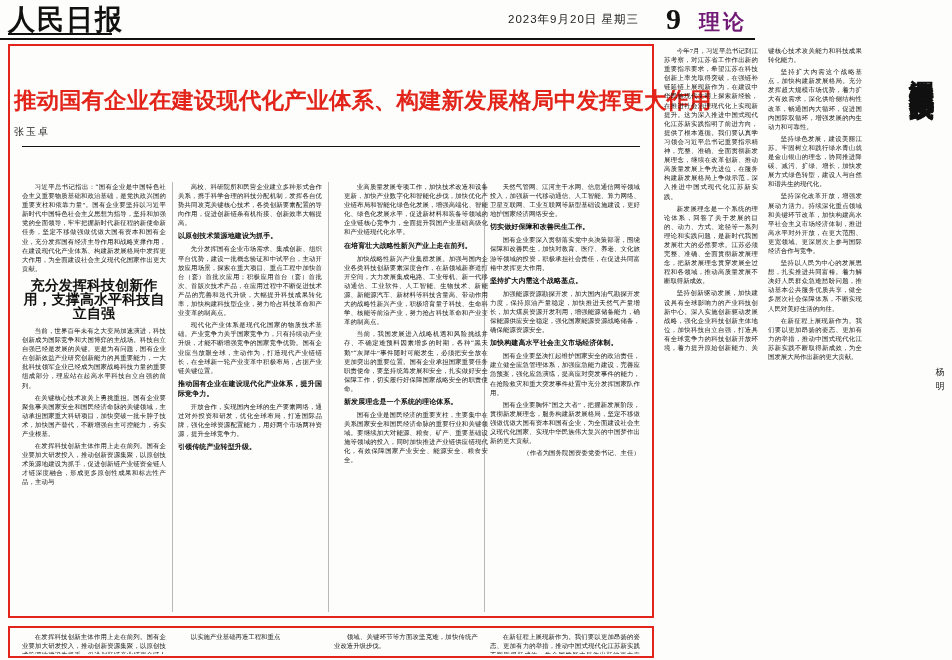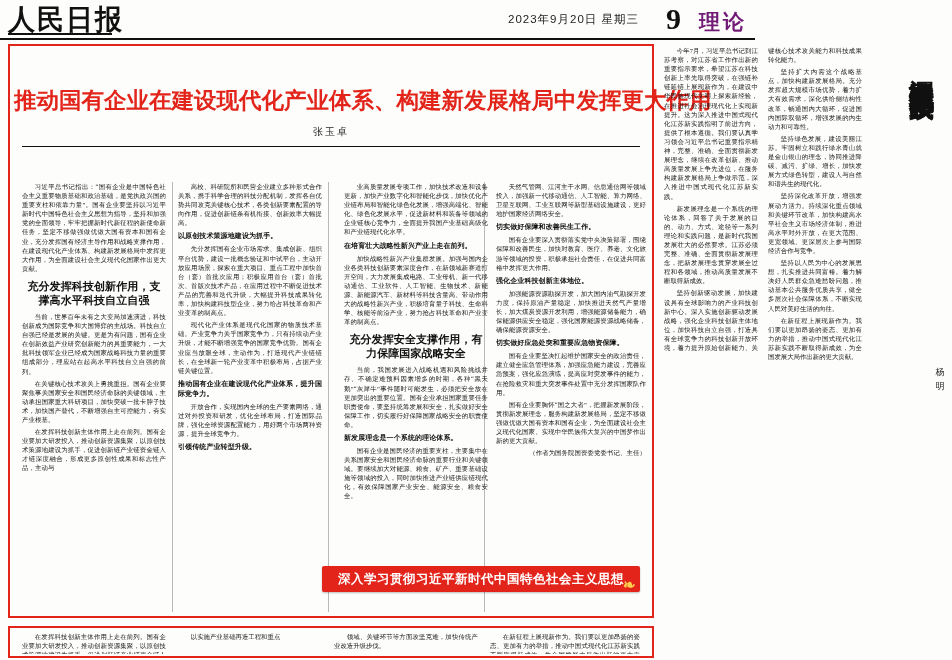--- a/index.html
+++ b/index.html
@@ -55,53 +55,53 @@
   .headline{
     position:absolute;left:14px;top:86px;width:634px;
     text-align:center;
     font-size:22.5px;font-weight:bold;color:#e2241a;
     letter-spacing:0px;
     line-height:30px;
     white-space:nowrap;
   }
   .byline{
     position:absolute;left:14px;top:125px;width:634px;
-    text-align:center;font-size:10px;color:#222;letter-spacing:2px;font-family:Liberation Mono, monospace;
+    text-align:left;font-size:10px;color:#222;letter-spacing:2px;font-family:Liberation Mono, monospace;
   }
   .hdr-rule{
     position:absolute;left:22px;top:146px;width:618px;height:1px;background:#111;
   }
 
   
   .col{
     position:absolute;
     font-size:6.4px;
     line-height:9.1px;
     text-align:justify;
     color:#161616;
     letter-spacing:0.1px;
     overflow:hidden;
   }
   .col p{margin:0 0 3px 0;text-indent:2em;}
   .sub-h{
     display:block;font-weight:bold;text-align:center;
-    font-size:11px;line-height:14px;margin:6px 0 5px 0;text-indent:0;
+    font-size:14px;line-height:14px;margin:6px 0 5px 0;text-indent:0;
     color:#111;
   }
   .sub-h2{
     display:block;font-weight:bold;
     font-size:7px;line-height:10px;margin:4px 0 3px 0;text-indent:0;color:#111;
   }
   .col-sep{position:absolute;width:1px;background:#b9b9b9;}
 
   
   #c1{left:22px;  top:182px; width:144px; height:430px;}
   #c2{left:178px; top:182px; width:144px; height:430px;}
   #c3{left:334px; top:182px; width:144px; height:404px;margin-left:10px;}
-  #c4{left:490px; top:182px; width:150px; height:380px;margin-left:6px;}
+  #c4{left:490px; top:182px; width:150px; height:380px;}
 
   
   .side-article{
     position:absolute;left:664px;top:46px;width:198px;height:600px;
     font-size:6.4px;line-height:9.1px;text-align:justify;color:#161616;
     column-count:2;column-gap:10px;
     overflow:hidden;
   }
   .side-article p{margin:0 0 3px 0;text-indent:2em;}
   .side-title{
@@ -188,42 +188,37 @@
     <p>现代化产业体系是现代化国家的物质技术基础。产业竞争力关乎国家竞争力，只有持续动产业升级，才能不断增强竞争的国家竞争优势。国有企业应当放眼全球，主动作为，打造现代产业链链长，在全球新一轮产业变革中积极布局，占据产业链关键位置。</p>
     <span class="sub-h2">推动国有企业在建设现代化产业体系，提升国际竞争力。</span>
     <p>开放合作，实现国内全球的生产要素网络，通过对外投资和研发，优化全球布局，打造国际品牌，强化全球资源配置能力，用好两个市场两种资源，提升全球竞争力。</p>
     <span class="sub-h2">引领传统产业转型升级。</span>
   </div>
 
   <div class="col" id="c3">
     <p>业高质量发展专项工作，加快技术改造和设备更新，加快产业数字化和智能化步伐，加快优化产业链布局和智能化绿色化发展，增强高端化、智能化、绿色化发展水平，促进新材料和装备等领域的企业链核心竞争力，全面提升我国产业基础高级化和产业链现代化水平。</p>
     <span class="sub-h2">在培育壮大战略性新兴产业上走在前列。</span>
     <p>加快战略性新兴产业集群发展。加强与国内企业各类科技创新要素深度合作，在新领域新赛道打开空间，大力发展集成电路、工业母机、新一代移动通信、工业软件、人工智能、生物技术、新能源、新能源汽车、新材料等科技含量高、带动作用大的战略性新兴产业，积极培育量子科技、生命科学、核能等前沿产业，努力抢占科技革命和产业变革的制高点。</p>
-    <span class="sub-h">充分发挥安全支撑作用，有力保障国家战略安全</span>
     <p>当前，我国发展进入战略机遇和风险挑战并存、不确定难预料因素增多的时期，各种“黑天鹅”“灰犀牛”事件随时可能发生，必须把安全放在更加突出的重要位置。国有企业承担国家重要任务职责使命，要坚持统筹发展和安全，扎实做好安全保障工作，切实履行好保障国家战略安全的职责使命。</p>
     <span class="sub-h2">新发展理念是一个系统的理论体系。</span>
     <p>国有企业是国民经济的重要支柱，主要集中在关系国家安全和国民经济命脉的重要行业和关键领域。要继续加大对能源、粮食、矿产、重要基础设施等领域的投入，同时加快推进产业链供应链现代化，有效保障国家产业安全、能源安全、粮食安全。</p>
   </div>
 
   <div class="col" id="c4">
     <p>天然气管网、江河主干水网、信息通信网等领域投入，加强新一代移动通信、人工智能、算力网络、卫星互联网、工业互联网等新型基础设施建设，更好地护国家经济网络安全。</p>
     <span class="sub-h2">切实做好保障和改善民生工作。</span>
     <p>国有企业要深入贯彻落实党中央决策部署，围绕保障和改善民生，加快对教育、医疗、养老、文化旅游等领域的投资，积极承担社会责任，在促进共同富裕中发挥更大作用。</p>
-    <span class="sub-h2">强化企业科技创新主体地位。</span>
+    <span class="sub-h2">坚持扩大内需这个战略基点。</span>
     <p>加强能源资源勘探开发，加大国内油气勘探开发力度，保持原油产量稳定，加快推进天然气产量增长，加大煤炭资源开发利用，增强能源储备能力，确保能源供应安全稳定，强化国家能源资源战略储备，确保能源资源安全。</p>
-    <span class="sub-h2">切实做好应急处突和重要应急物资保障。</span>
+    <span class="sub-h2">加快构建高水平社会主义市场经济体制。</span>
     <p>国有企业要坚决扛起维护国家安全的政治责任，建立健全应急管理体系，加强应急能力建设，完善应急预案，强化应急演练，提高应对突发事件的能力，在抢险救灾和重大突发事件处置中充分发挥国家队作用。</p>
     <p>国有企业要胸怀“国之大者”，把握新发展阶段，贯彻新发展理念，服务构建新发展格局，坚定不移做强做优做大国有资本和国有企业，为全面建设社会主义现代化国家、实现中华民族伟大复兴的中国梦作出新的更大贡献。</p>
     <p class="note">（作者为国务院国资委党委书记、主任）</p>
   </div>
 
-  <div class="banner">
-    <span>深入学习贯彻习近平新时代中国特色社会主义思想</span>
-    <span class="flag">❧</span>
-  </div>
 
   <div class="bottom-box"></div>
   <div class="bottom-col" id="b1">
     <p>在发挥科技创新主体作用上走在前列。国有企业要加大研发投入，推动创新资源集聚，以原创技术策源地建设为抓手，促进创新链产业链资金链人才链深度融合，形成更多原创性成果和标志性产品，主动与</p>
   </div>
   <div class="bottom-col" id="b2">
     <p>以实施产业基础再造工程和重点</p>
   </div>
   <div class="bottom-col" id="b3">
     <p>领域、关键环节等方面攻坚克难，加快传统产业改造升级步伐。</p>

